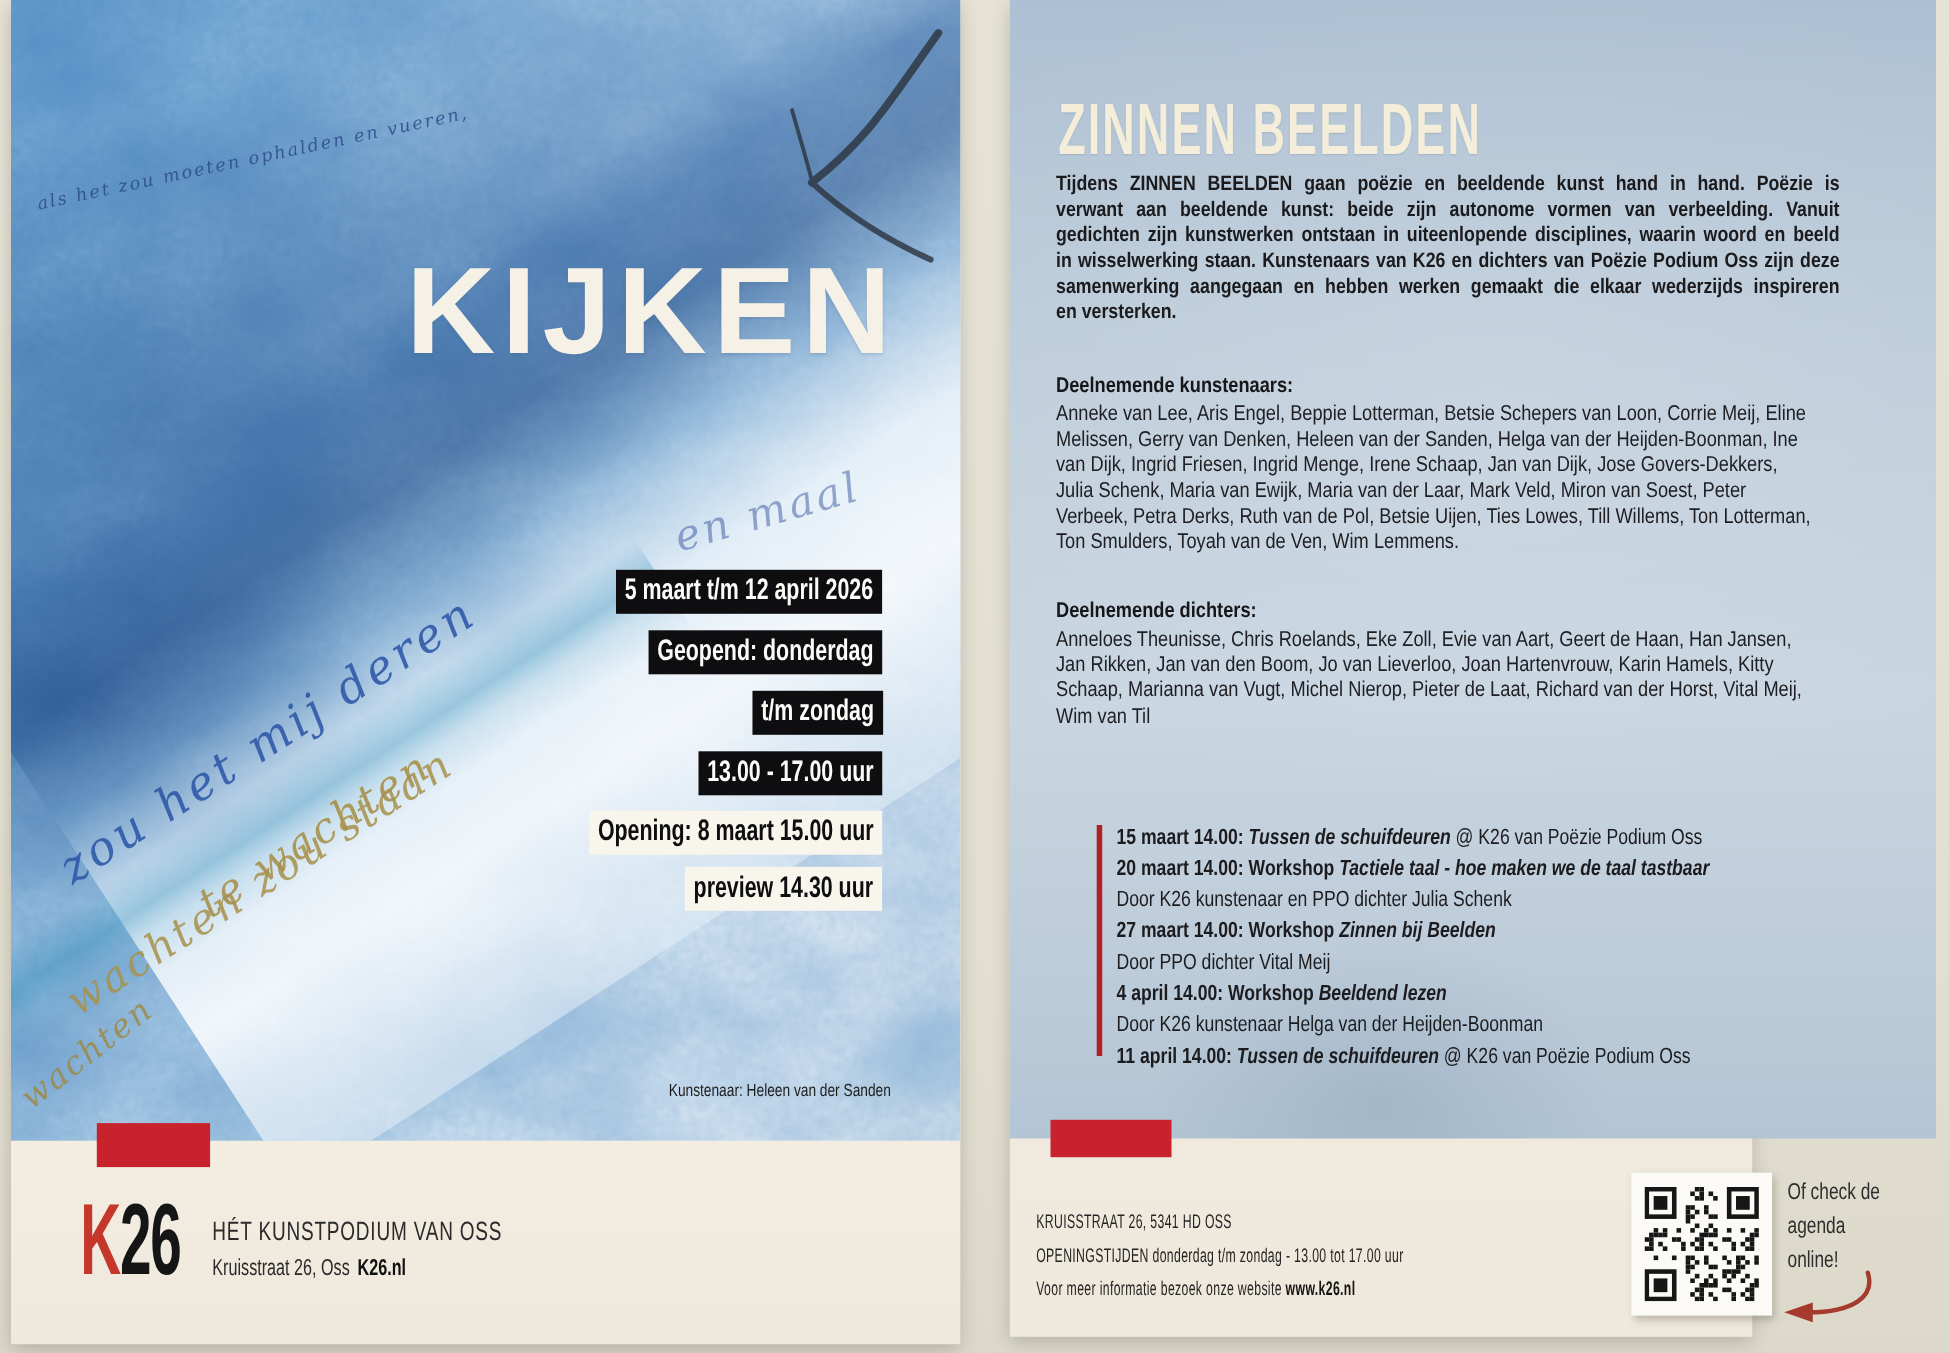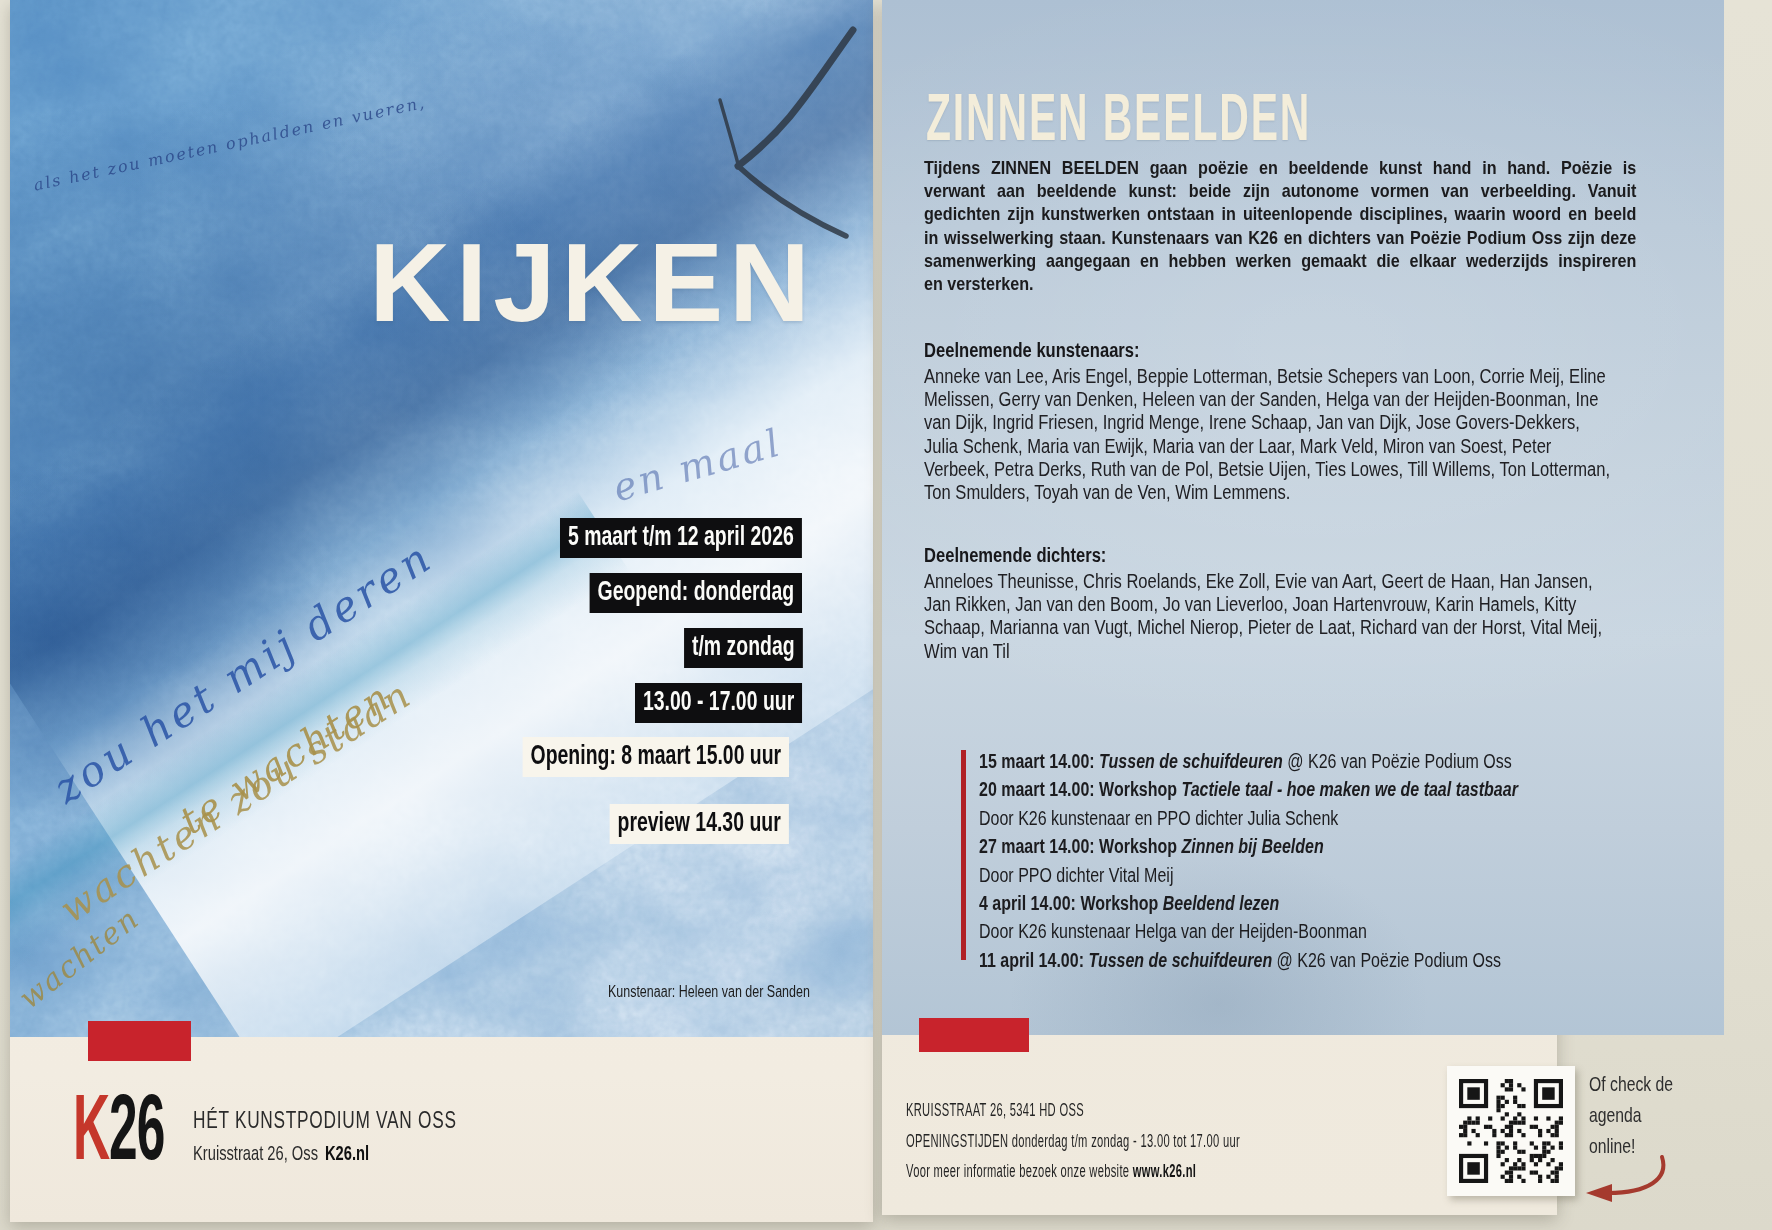--- a/index.html
+++ b/index.html
@@ -6,21 +6,21 @@
   body{
     width:1772px;height:1230px;position:relative;overflow:hidden;
     background:#e4e1d3;
     font-family:"Liberation Sans", sans-serif;
   }
   .stage{position:absolute;inset:0;background:linear-gradient(180deg,#e6e3d6 0%,#e2dfd1 70%,#dcd9cb 100%)}
 
   
   .flyer{position:absolute;top:0;box-shadow:0 5px 16px rgba(70,65,50,.28)}
   .flyer-front{left:10px;width:863px;height:1222px;background:linear-gradient(180deg,#f5f0e6 0%,#f2ece1 88%,#efe8dc 100%)}
-  .flyer-back{left:882px;width:675px;height:1215px;background:linear-gradient(180deg,#f3eee4 0%,#efe9dd 100%)}
+  .flyer-back{left:918px;width:675px;height:1215px;background:linear-gradient(180deg,#f3eee4 0%,#efe9dd 100%)}
 
   
   .front-art{
     position:absolute;left:0;top:0;width:863px;height:1037px;overflow:hidden;
     background:
       radial-gradient(420px 260px at 8% 62%, rgba(30,80,145,.50), transparent 70%),
       radial-gradient(700px 420px at 18% 38%, rgba(38,90,150,.45), transparent 70%),
       radial-gradient(520px 300px at 55% 22%, rgba(60,110,170,.35), transparent 72%),
       radial-gradient(640px 360px at 92% 12%, rgba(125,162,205,.35), transparent 75%),
       linear-gradient(118deg,#74aad6 0%,#86b6dc 20%,#a6c9e5 40%,#c0d9ed 58%,#d4e4f2 74%,#dfeaf5 88%,#d3e2ef 100%);
@@ -43,21 +43,21 @@
 
   .kom-banner{position:absolute;left:80px;top:0;width:218px;height:96px;background:#c8232c;
     display:flex;align-items:flex-end;justify-content:center;padding-bottom:15px;box-sizing:border-box;box-shadow:0 1px 3px rgba(60,30,20,.2)}
   .kom-banner span{color:#fdfdfb;font-weight:bold;font-size:35px;line-height:1;transform:scaleX(.72);white-space:nowrap;letter-spacing:.5px}
 
   .front-title{position:absolute;right:57px;top:238px;text-align:right;color:#f5f1e6;font-weight:bold;
     font-size:112px;line-height:90px;letter-spacing:6px;text-shadow:0 2px 3px rgba(70,100,135,.22)}
 
   .info-stack{position:absolute;display:flex;flex-direction:column;align-items:flex-end}
   .stack-dark{right:71px;top:518px;gap:15px}
-  .stack-light{right:84px;top:737px;gap:27px}
+  .stack-light{right:71px;top:737px;gap:11px}
   .blk{font-weight:bold;font-size:27px;line-height:1;padding:5px 11px 8px;white-space:nowrap;transform:scaleX(.72);transform-origin:100% 50%}
   .blk-dark{background:#0e0e10;color:#fbfbf8}
   .blk-light{background:#f8f5ec;color:#0e0e10}
 
   .credit{position:absolute;right:63px;top:983px;font-size:16px;color:#1c1c1c;transform:scaleX(.78);transform-origin:100% 0;white-space:nowrap}
 
   .chip{position:absolute;background:#c8232c}
   .chip-front{left:78px;top:1021px;width:103px;height:40px}
   .chip-back{left:37px;top:1018px;width:110px;height:34px}
 

